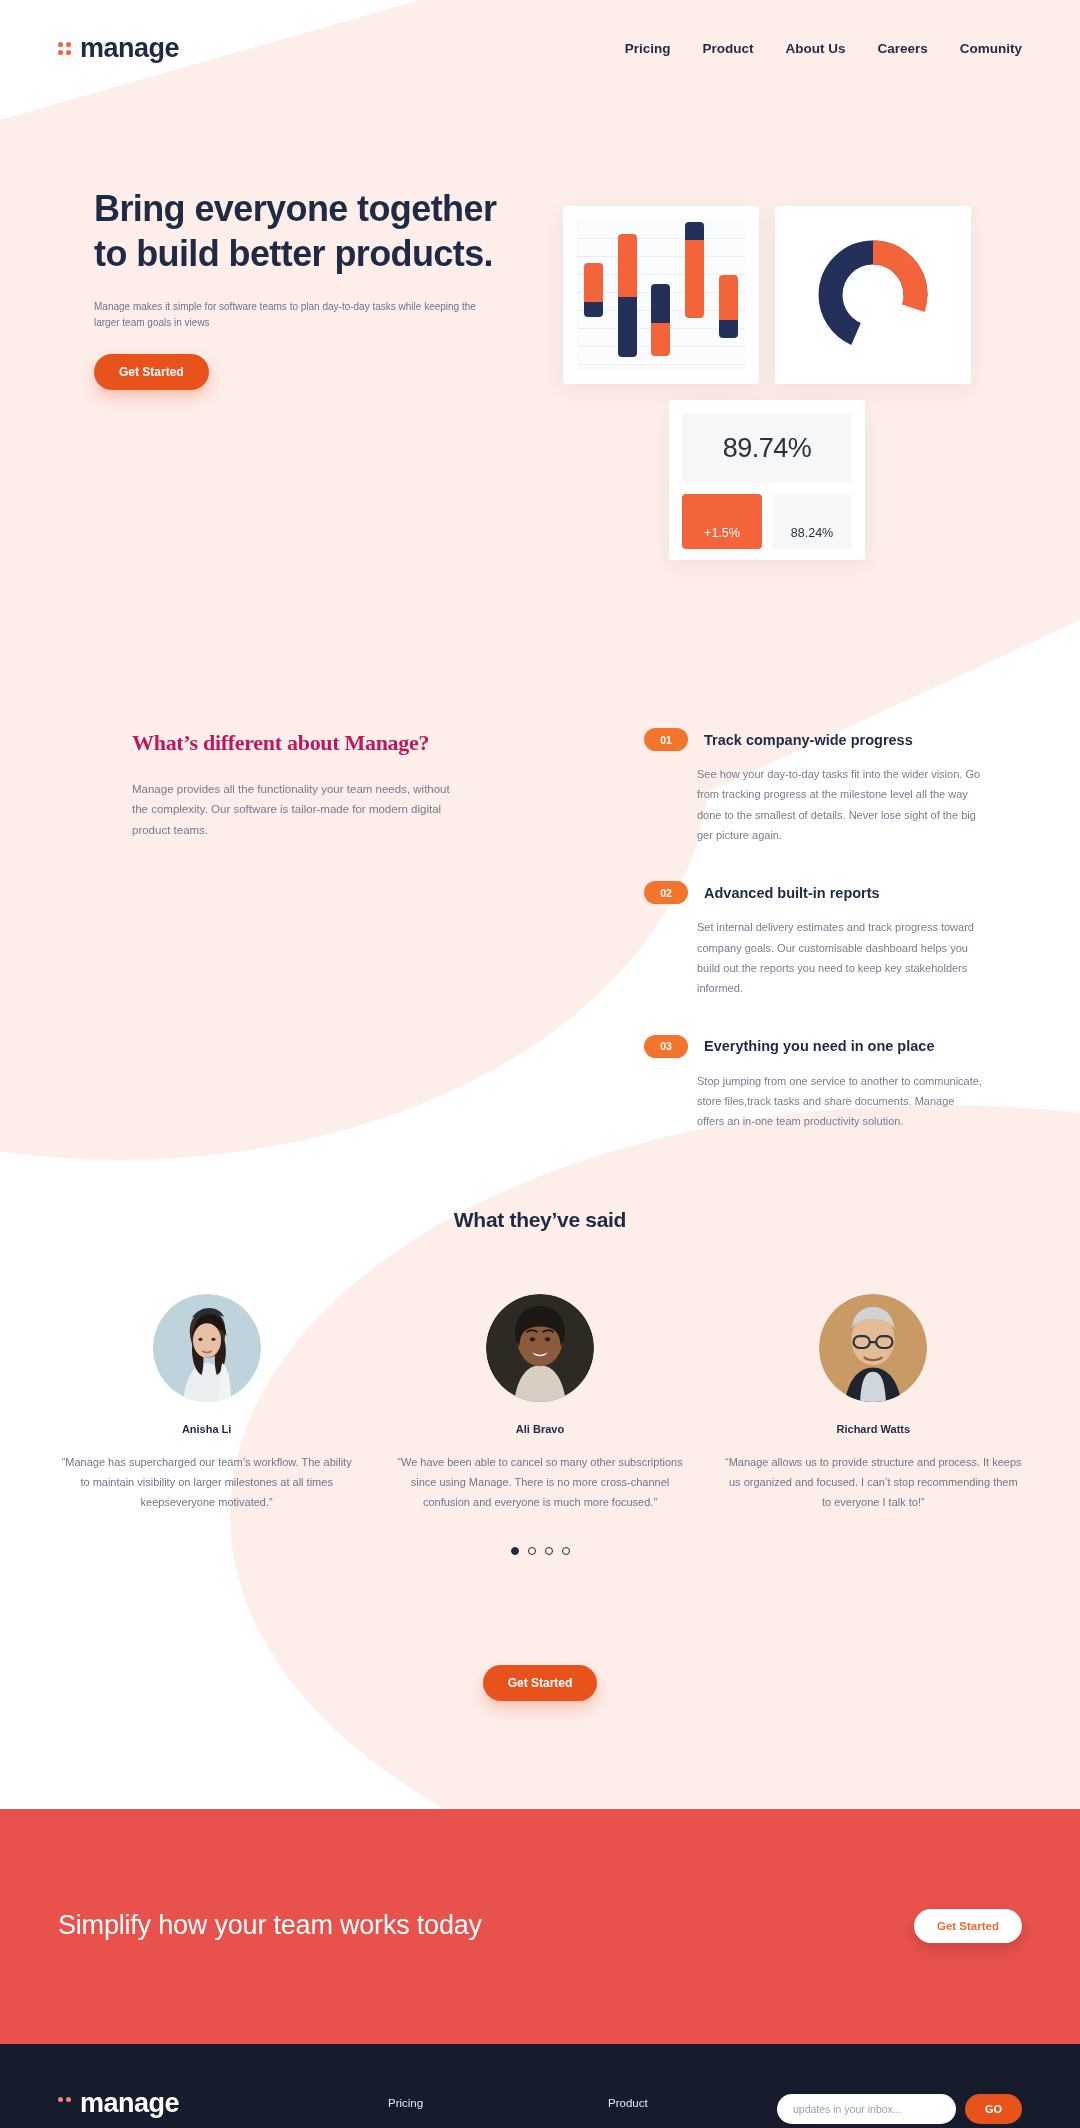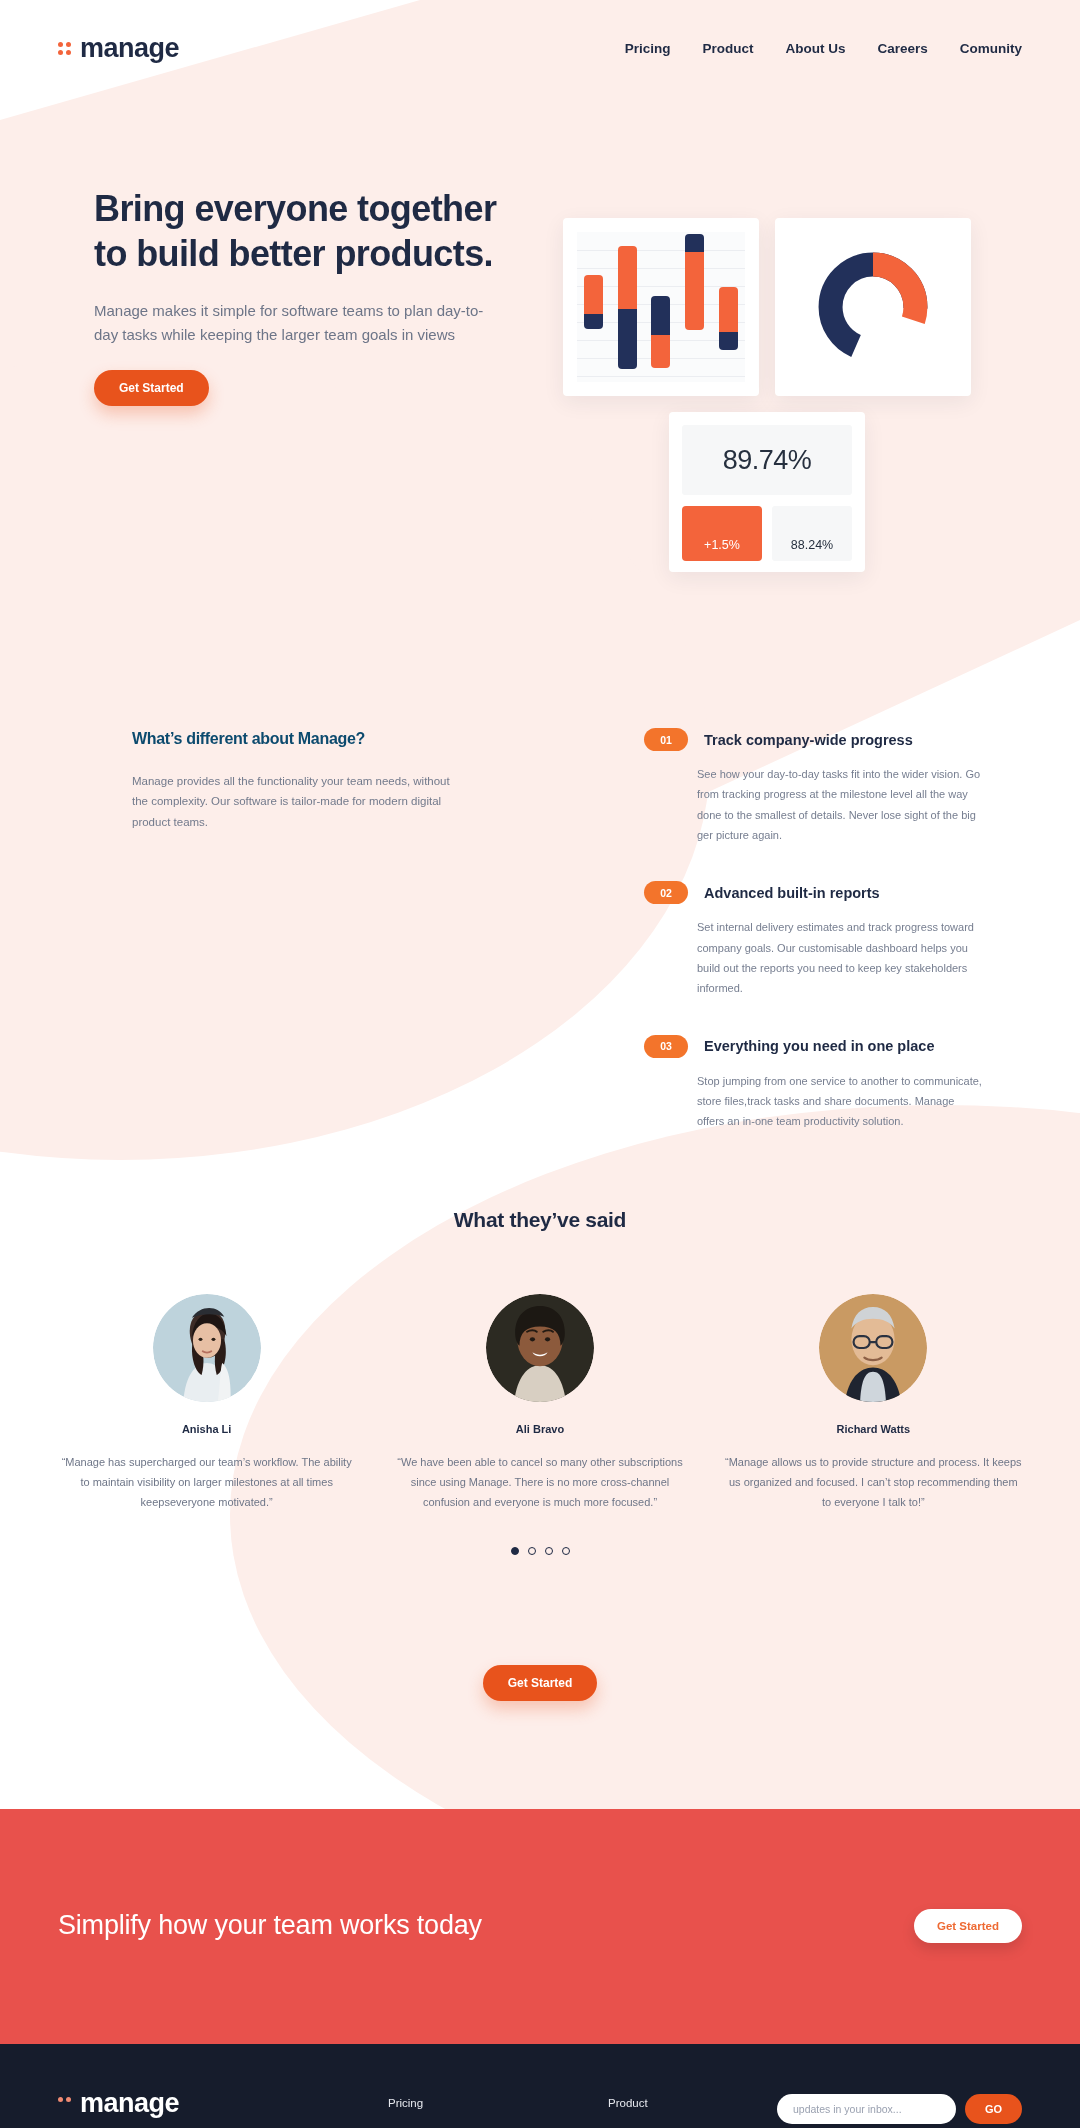--- a/index.html
+++ b/index.html
@@ -47,30 +47,30 @@
     font-size:13.5px; font-weight:700; color:#1f2a44; text-decoration:none;
   }
 
   
   .hero { position:relative; padding:0 58px; height:560px; }
   .hero-copy { position:absolute; left:94px; top:90px; width:420px; }
   .hero-title {
     font-size:36px; line-height:1.26; font-weight:700; letter-spacing:-0.6px; color:#1f2a44;
   }
   .hero-sub {
-    margin-top:22px; font-size:15px; line-height:1.65; color:#6d7588; max-width:390px;
+    margin-top:22px; font-size:10px; line-height:1.65; color:#6d7588; max-width:390px;
   }
   .btn-primary {
     display:inline-block; margin-top:22px; background:#e8531c; color:#fff;
     font-size:12px; font-weight:700; padding:11px 25px; border-radius:40px;
     border:none; cursor:pointer; box-shadow:0 8px 16px rgba(232,83,28,.28);
     font-family:inherit;
   }
 
-  .hero-art { position:absolute; left:563px; top:122px; width:420px; height:370px; }
+  .hero-art { position:absolute; left:563px; top:110px; width:420px; height:370px; }
   .card {
     background:#fff; border-radius:4px; box-shadow:0 6px 22px rgba(31,42,68,.07);
   }
   .card-bars { position:absolute; left:0; top:0; width:196px; height:178px; padding:14px; }
   .bars-inner { position:relative; width:100%; height:100%; background:#fafbfc; overflow:hidden; }
   .grid-lines { position:absolute; inset:0; }
   .grid-lines i { position:absolute; left:0; right:0; height:1px; background:#ebedf1; }
   .bars { position:absolute; inset:0; display:flex; align-items:center; justify-content:space-around; }
   .bar { width:19px; border-radius:4px; overflow:hidden; display:flex; flex-direction:column; position:relative; }
   .seg-o { background:#f3643b; }
@@ -94,21 +94,21 @@
   }
   .stat-alt {
     flex:1; background:#f6f7f8; border-radius:3px; display:flex;
     align-items:flex-end; justify-content:center; padding-bottom:9px;
     color:#26303f; font-size:12.5px; font-weight:500;
   }
 
   
   .features { position:relative; padding:30px 58px 0; display:flex; }
   .feat-left { width:400px; padding-left:74px; padding-top:42px; }
-  .feat-heading { font-size:16px; font-weight:700; line-height:1.33; color:#0c4a6e; letter-spacing:-.3px; }
+  .feat-heading { font-size:22px; font-weight:700; line-height:1.33; color:#be185d; letter-spacing:-.3px;font-family:Liberation Serif, serif; }
   .feat-desc { margin-top:22px; font-size:11.5px; line-height:1.75; color:#727a8c; max-width:330px; }
   .feat-right { margin-left:186px; width:340px; padding-top:42px; }
   .feat-item { margin-bottom:36px; }
   .feat-head-row { display:flex; align-items:center; gap:16px; }
   .badge {
     width:44px; height:23px; border-radius:30px; background:#f3742b; color:#fff;
     font-size:10.5px; font-weight:700; display:flex; align-items:center; justify-content:center;
     flex:0 0 auto;
   }
   .feat-title { font-size:14.5px; font-weight:700; color:#1f2a44; }

